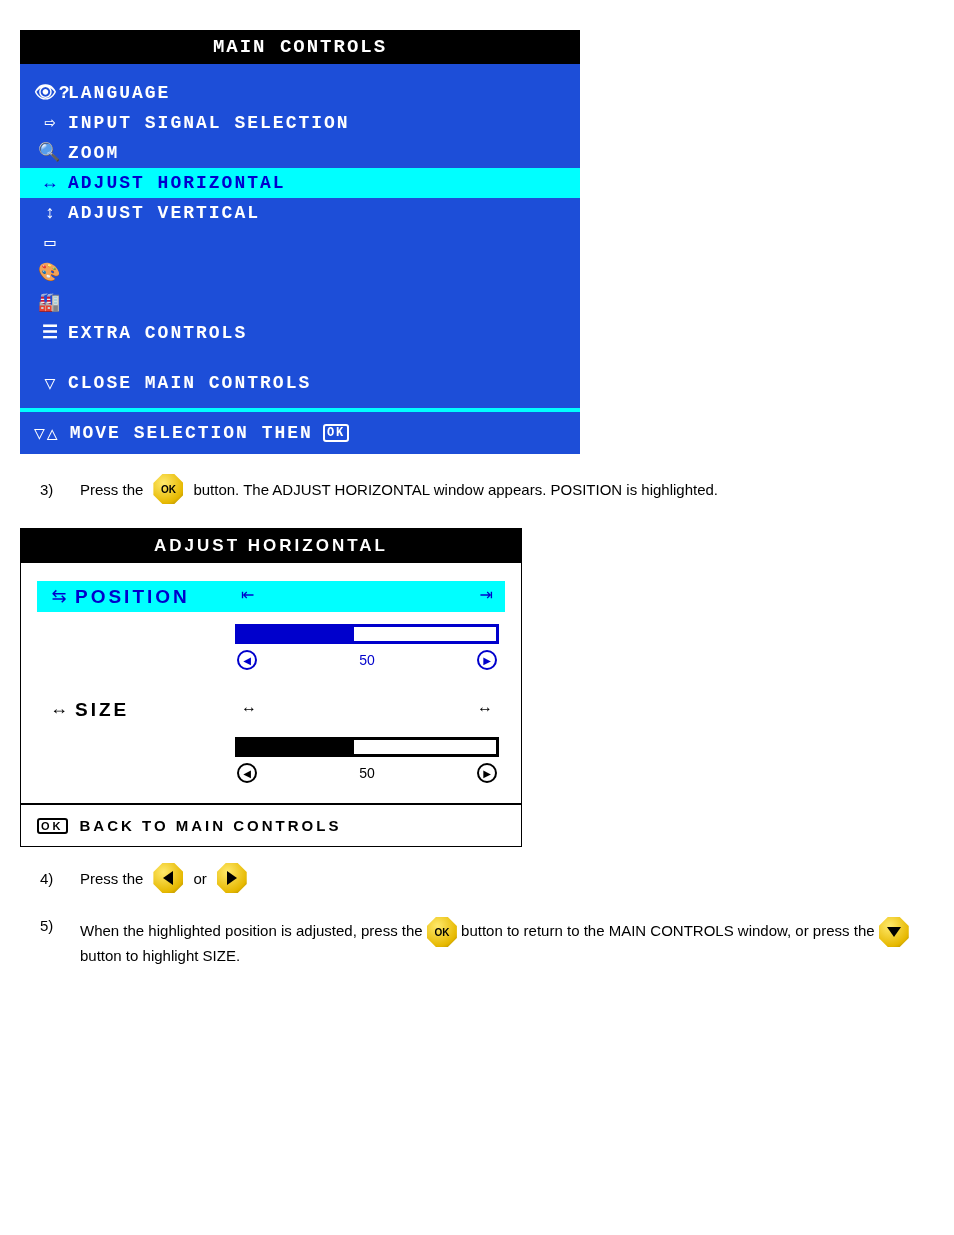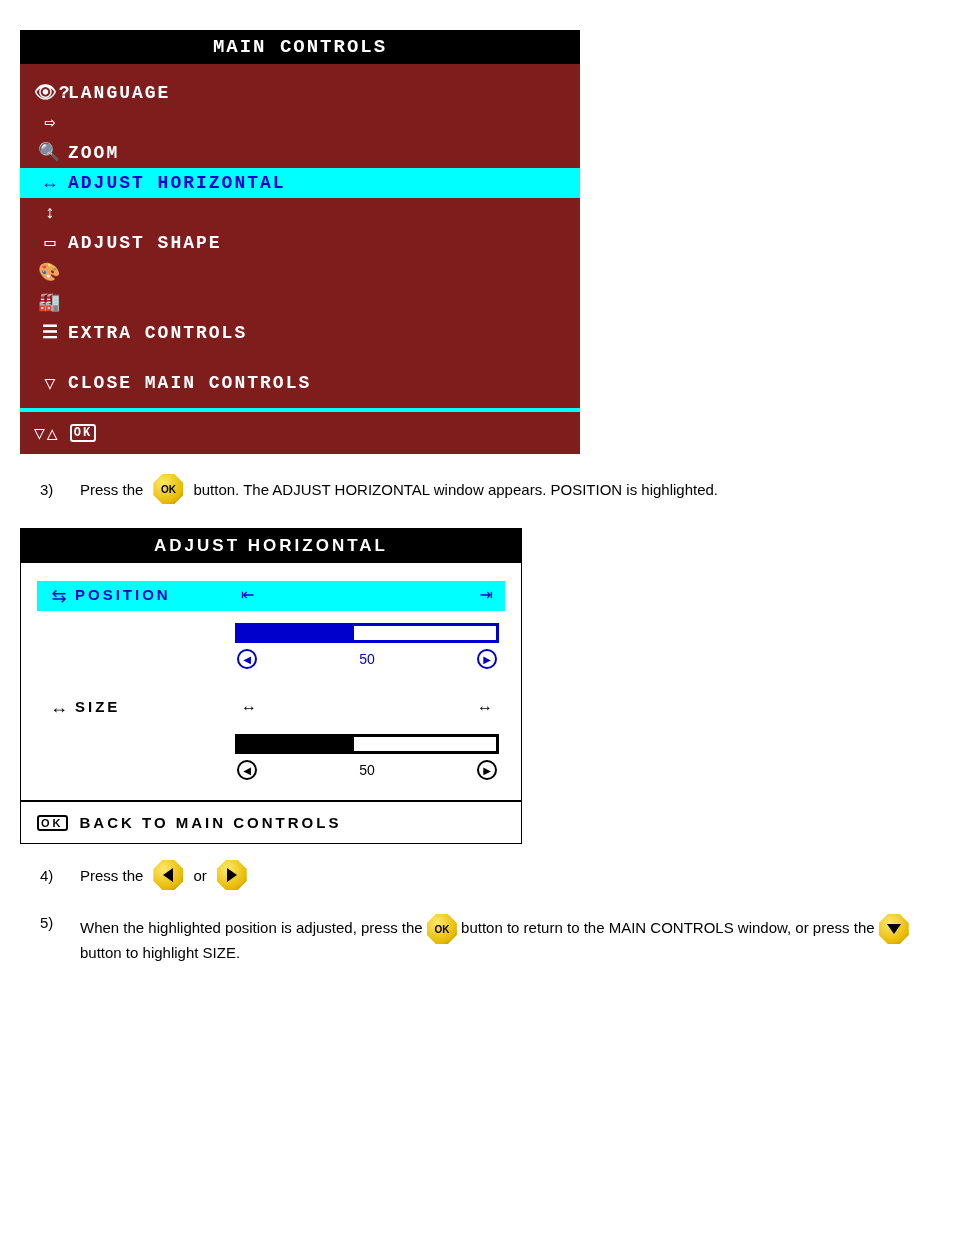--- a/index.html
+++ b/index.html
@@ -1,20 +1,20 @@
 <!DOCTYPE html>
 <html><head>
 <meta charset="utf-8">
 <style>
   body{margin:0;padding:30px 20px;font-family:Arial,Helvetica,sans-serif;background:#fff;font-size:15px;color:#000;width:954px;box-sizing:border-box}
   .osd-mono{font-family:"Courier New",Courier,monospace;font-weight:bold;letter-spacing:2px}
   .osd-sans{font-family:Arial,Helvetica,sans-serif;font-weight:bold;letter-spacing:3px}
 
   
-  .main-panel{width:560px;background:#7f1d1d;color:#fff;margin-bottom:20px}
+  .main-panel{width:560px;background:#1d4ed8;color:#fff;margin-bottom:20px}
   .main-title{background:#000;color:#fff;text-align:center;padding:6px 0;font-size:19px}
   .main-list{padding:14px 0 6px 0}
   .mrow{display:flex;align-items:center;height:30px;padding:0 14px;font-size:18px}
   .mrow.hl{background:#00ffff;color:#0000cc}
   .mrow .ic{width:34px;text-align:center;font-size:18px;line-height:1}
   .mrow .lbl{flex:1}
   .main-close{padding:18px 14px 14px 14px;font-size:18px;display:flex;align-items:center}
   .main-close .ic{width:34px;text-align:center}
   .main-foot{border-top:4px solid #00ffff;padding:10px 14px;font-size:18px;display:flex;align-items:center;gap:10px}
   .okbox{border:2px solid #fff;border-radius:3px;font-size:12px;padding:0 2px}
@@ -32,21 +32,21 @@
   
   .step{margin:4px 0 24px 20px;display:flex;align-items:center;gap:10px;flex-wrap:wrap}
   .step .num{width:30px}
 
   
   .adj-panel{width:500px;background:#fff;border:1px solid #000;margin-bottom:16px}
   .adj-title{background:#000;color:#fff;text-align:center;padding:7px 0;font-size:17px}
   .adj-body{padding:18px 16px 0 16px}
   .adj-row{display:flex;align-items:flex-start;padding:4px 6px;margin-bottom:6px}
   .adj-row .ric{width:32px;font-size:18px;text-align:center}
-  .adj-row .rlbl{width:160px;font-size:15px;padding-top:1px}
+  .adj-row .rlbl{width:160px;font-size:19px;padding-top:1px}
   .adj-row .rctrl{flex:1}
   .adj-row.sel{background:#00ffff;color:#0000cc}
   .mini-icons{display:flex;justify-content:space-between;font-size:16px;padding:0 6px}
   .bar-wrap{border:3px solid currentColor;height:14px;margin:6px 0;position:relative;background:#fff}
   .bar-fill{height:100%;background:currentColor}
   .bar-ctrl{display:flex;justify-content:space-between;align-items:center;font-size:14px;padding:0 2px}
   .bar-ctrl .ab{border:2px solid currentColor;border-radius:50%;width:16px;height:16px;display:flex;align-items:center;justify-content:center;font-size:10px}
   .bar-ctrl .val{font-weight:normal}
   .sel-blue{color:#0000cc}
   .blk{color:#000}
@@ -58,53 +58,55 @@
 
 <div class="main-panel">
   <div class="main-title osd-mono">MAIN CONTROLS</div>
   <div class="main-list">
     <div class="mrow">
       <span class="ic osd-mono">👁?</span>
       <span class="lbl osd-mono">LANGUAGE</span>
     </div>
     <div class="mrow">
       <span class="ic osd-mono">⇨</span>
+      <span class="lbl osd-mono">INPUT SIGNAL SELECTION</span>
     </div>
     <div class="mrow">
       <span class="ic osd-mono">🔍</span>
       <span class="lbl osd-mono">ZOOM</span>
     </div>
     <div class="mrow hl">
       <span class="ic osd-mono">↔</span>
       <span class="lbl osd-mono">ADJUST HORIZONTAL</span>
     </div>
     <div class="mrow">
       <span class="ic osd-mono">↕</span>
+      <span class="lbl osd-mono">ADJUST VERTICAL</span>
     </div>
     <div class="mrow">
       <span class="ic osd-mono">▭</span>
-      <span class="lbl osd-mono">ADJUST SHAPE</span>
     </div>
     <div class="mrow">
       <span class="ic osd-mono">🎨</span>
     </div>
     <div class="mrow">
       <span class="ic osd-mono">🏭</span>
     </div>
     <div class="mrow">
       <span class="ic osd-mono">☰</span>
       <span class="lbl osd-mono">EXTRA CONTROLS</span>
     </div>
   </div>
   <div class="main-close osd-mono">
     <span class="ic">▽</span>
     <span>CLOSE MAIN CONTROLS</span>
   </div>
   <div class="main-foot osd-mono">
     <span>▽△</span>
+    <span>MOVE SELECTION THEN</span>
     <span class="okbox">OK</span>
   </div>
 </div>
 
 <div class="step">
   <span class="num">3)</span>
   <span>Press the</span>
   <span class="oct lbl">OK</span>
   <span>button. The ADJUST HORIZONTAL window appears. POSITION is highlighted.</span>
 </div>

